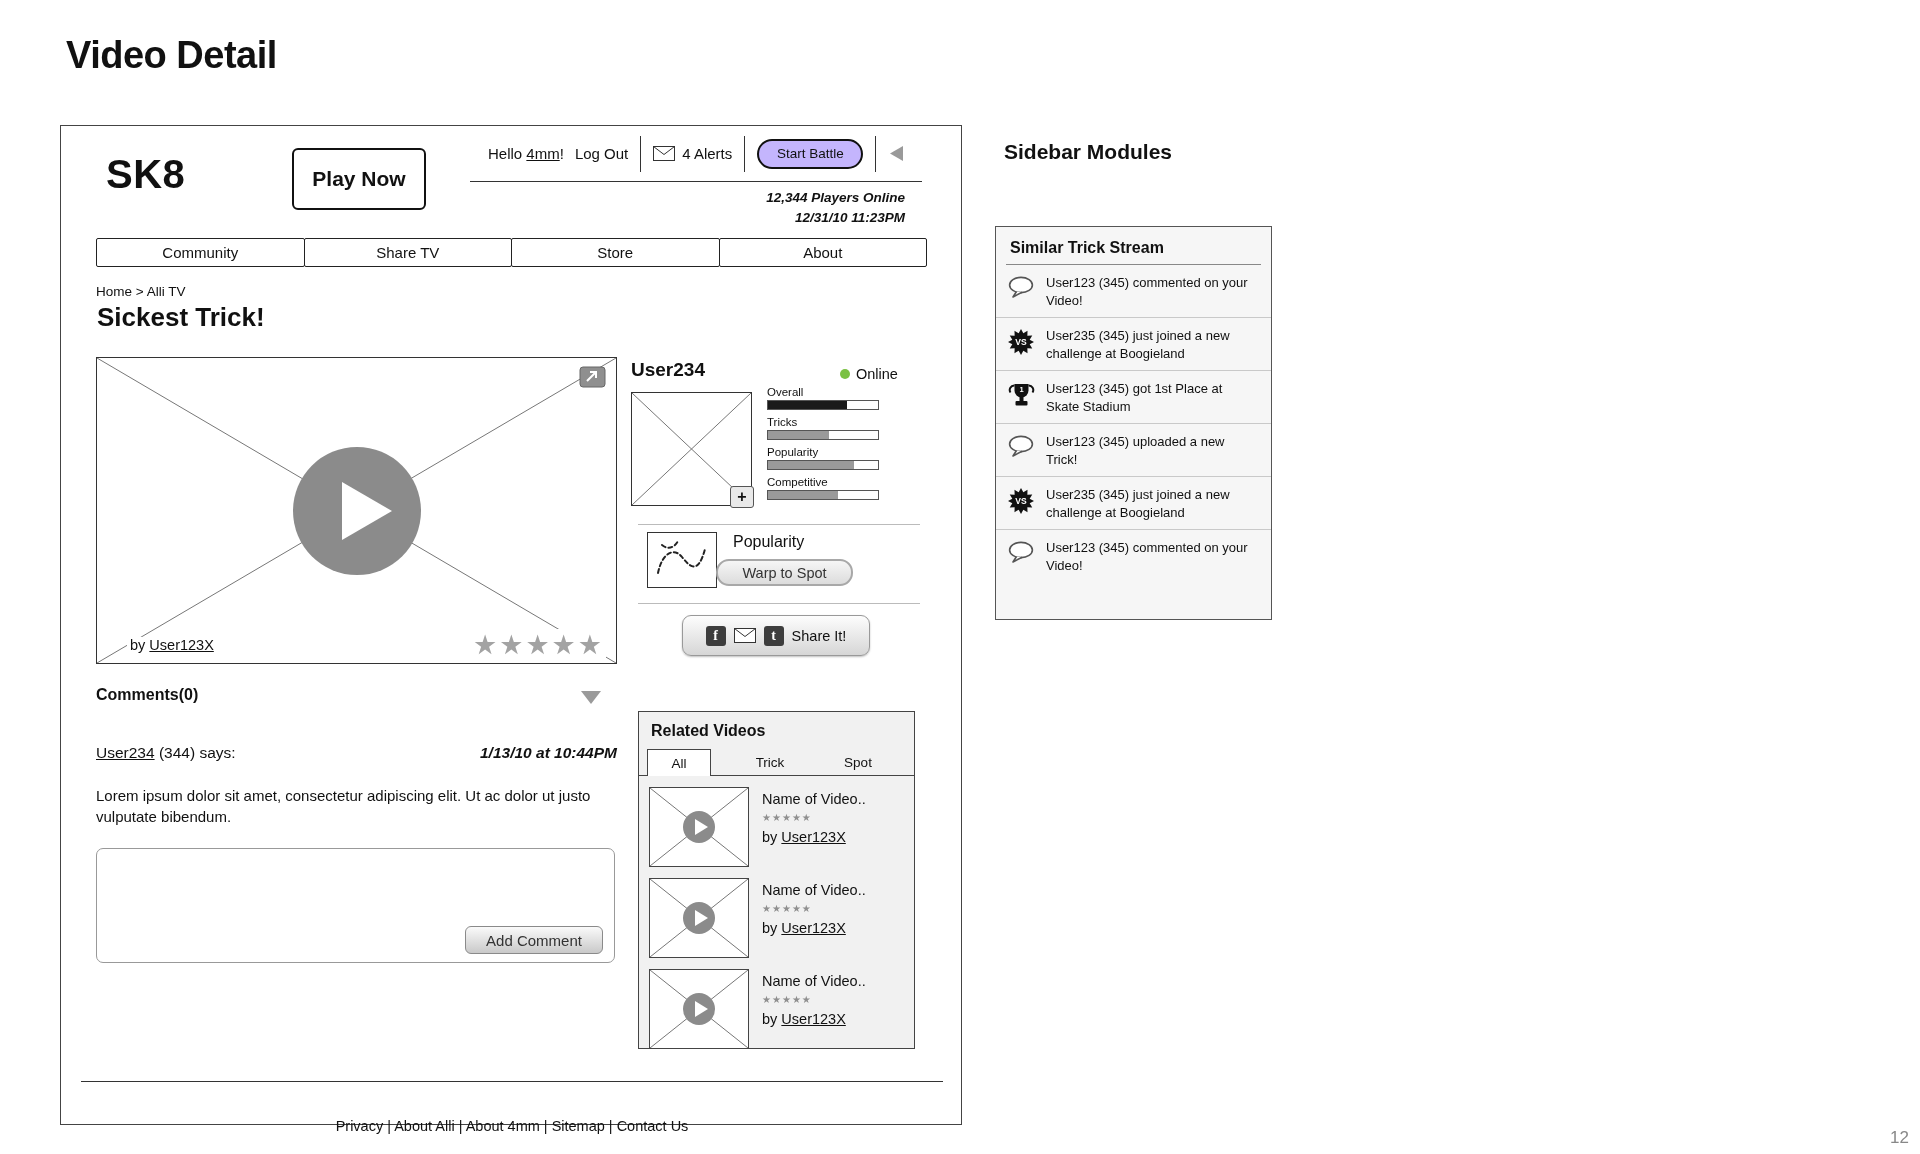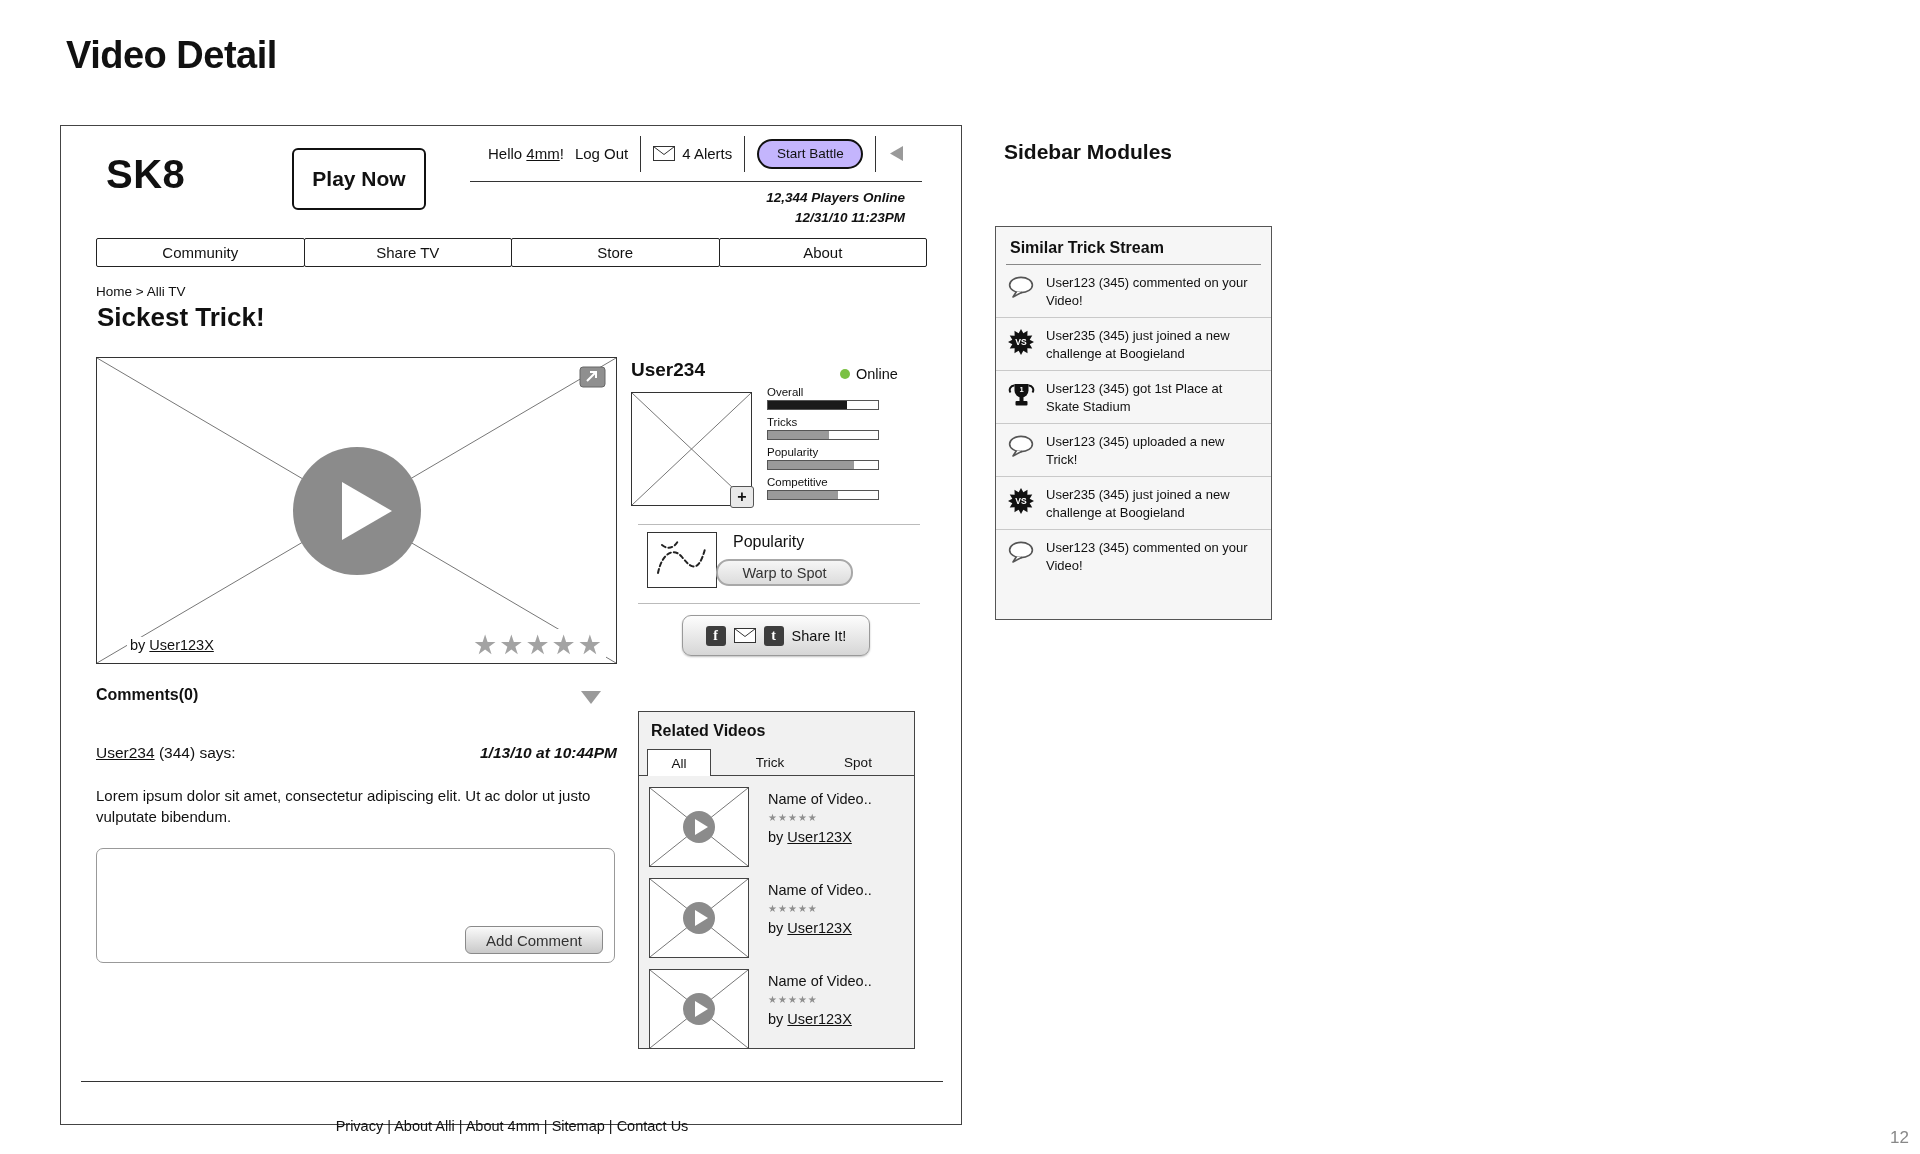--- a/index.html
+++ b/index.html
@@ -87,21 +87,21 @@
                  background:linear-gradient(#fafafa,#c9c9c9); font-size:15px; color:#333;
                  display:flex; align-items:center; justify-content:center; cursor:pointer; }
 
   
   .related { position:absolute; left:577px; top:585px; width:277px; height:338px; border:1px solid #444; background:#f1f1f1; }
   .related-title { padding:10px 12px 6px; font-size:16px; font-weight:bold; }
   .tabs { display:flex; align-items:flex-end; height:30px; border-bottom:1px solid #444; padding-left:8px; }
   .tab { height:24px; line-height:24px; text-align:center; font-size:13.5px; cursor:pointer; }
   .tab.active { width:64px; background:#fff; border:1px solid #444; border-bottom:none; height:27px; line-height:27px; margin-bottom:-1px; }
   .tab.plain { width:58px; margin-left:30px; }
-  .rel-item { display:flex; gap:19px; padding:11px 10px 0 10px; cursor:pointer; }
+  .rel-item { display:flex; gap:13px; padding:11px 10px 0 10px; cursor:pointer; }
   .rel-thumb { position:relative; width:100px; height:80px; border:1px solid #444; background:#fff; flex:0 0 100px; }
   .rel-text { font-size:14.5px; line-height:1.3; padding-top:3px; }
   .rel-stars { font-size:10px; color:#8f8f8f; letter-spacing:1px; margin:2px 0 4px; }
   .play-sm { position:absolute; left:50%; top:50%; transform:translate(-50%,-50%); }
 
   .footer-line { position:absolute; left:20px; top:955px; width:862px; height:1px; background:#333; }
   .footer-text { position:absolute; left:0; top:992px; width:902px; text-align:center; font-size:14.5px; cursor:pointer; }
 
   
   .sb-heading { position:absolute; left:1004px; top:140px; font-size:21px; font-weight:bold; }

